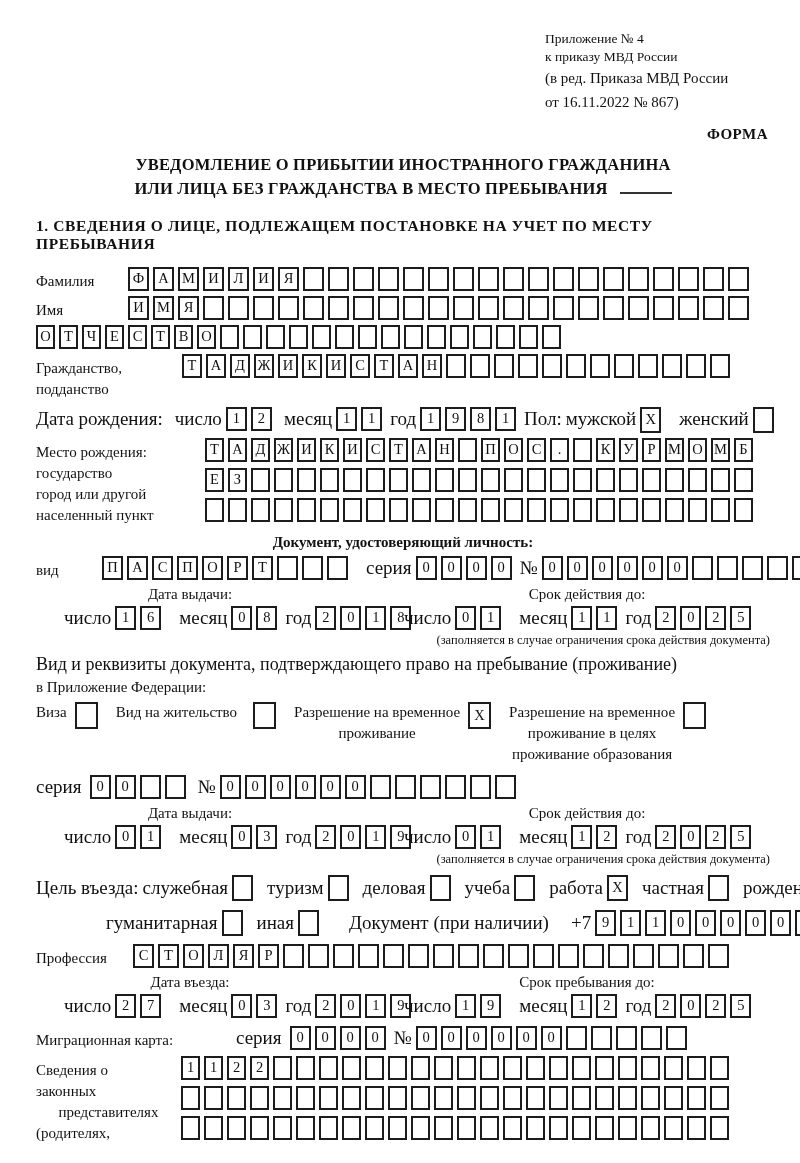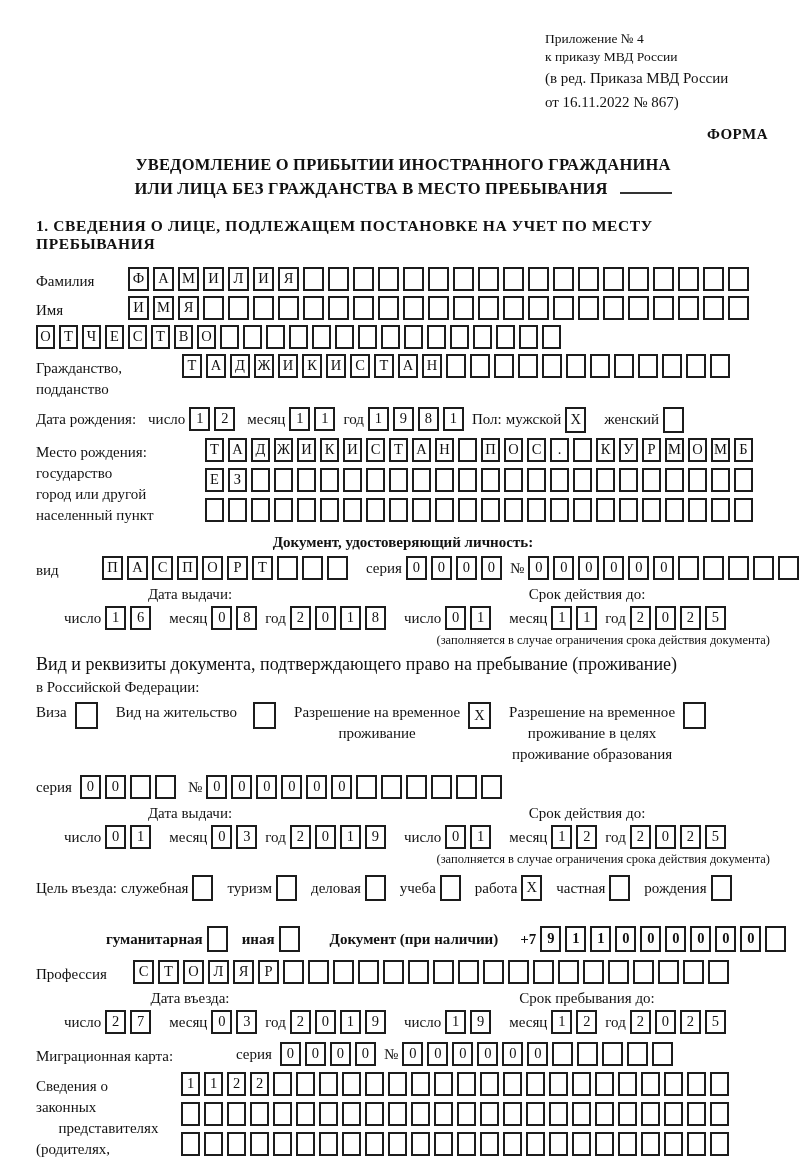--- a/index.html
+++ b/index.html
@@ -30,21 +30,21 @@
 
   .boxes { display:inline-flex; flex:none; }
   .box {
     display:inline-flex; align-items:center; justify-content:center;
     width:21px; height:24px; border:2px solid #1c1c1c; margin-right:4px;
     font-size:14.5px; background:#fff; flex:none;
   }
   .sm .box { width:19px; } .md .box { width:20px; }
   .rowgap { margin-top:6px; }
 
-  .inline-lbl { font-size:15px; line-height:24px; padding:0 4px 0 0; flex:none; }
+  .inline-lbl { font-size:19px; line-height:24px; padding:0 4px 0 0; flex:none; }
   .gap8 { margin-left:8px; } .gap14 { margin-left:14px; } .gap4 { margin-left:4px; }
 
   
   .doc-heading { text-align:center; font-weight:bold; font-size:15px; margin-top:8px; }
 
   
   .dates { display:flex; margin-top:6px; }
   .dg-left { width:368px; flex:none; }
   .dg-right { flex:1; }
   .dhead { font-size:15px; text-align:center; margin-bottom:3px; }
@@ -408,21 +408,21 @@
             <span class="box">0</span>
             <span class="box">2</span>
             <span class="box">5</span>
           </span>
       </div>
       <div class="dnote">(заполняется в случае ограничения срока действия документа)</div>
     </div>
   </div>
 
   <div style="font-size:18px; margin-top:6px;">Вид и реквизиты документа, подтверждающего право на пребывание (проживание)</div>
-  <div style="font-size:15px; margin-top:4px;">в Российской Федерации:</div>
+  <div style="font-size:15px; margin-top:4px;">в Приложение Федерации:</div>
 
   <div class="perm-row">
     <span class="perm-label">Виза</span>
     <span class="boxes cbx">
         <span class="box"></span>
       </span>
     <span class="perm-label">Вид на жительство</span>
     <span class="boxes cbx" style="margin-left:16px;">
         <span class="box"></span>
       </span>
@@ -555,21 +555,21 @@
         </span>
       </span>
     <span class="p-item" style="margin-right:0;">
         <span class="inline-lbl">рождения</span>
         <span class="boxes">
           <span class="box"></span>
         </span>
       </span>
   </div>
 
-  <div class="purpose-row" style="margin-top:25px;font-weight:bold;">
+  <div class="purpose-row" style="margin-top:9px;">
     <span class="p-item mlauto" style="margin-left:70px;">
         <span class="inline-lbl">гуманитарная</span>
         <span class="boxes">
           <span class="box"></span>
         </span>
       </span>
     <span class="p-item">
         <span class="inline-lbl">иная</span>
         <span class="boxes">
           <span class="box"></span>

